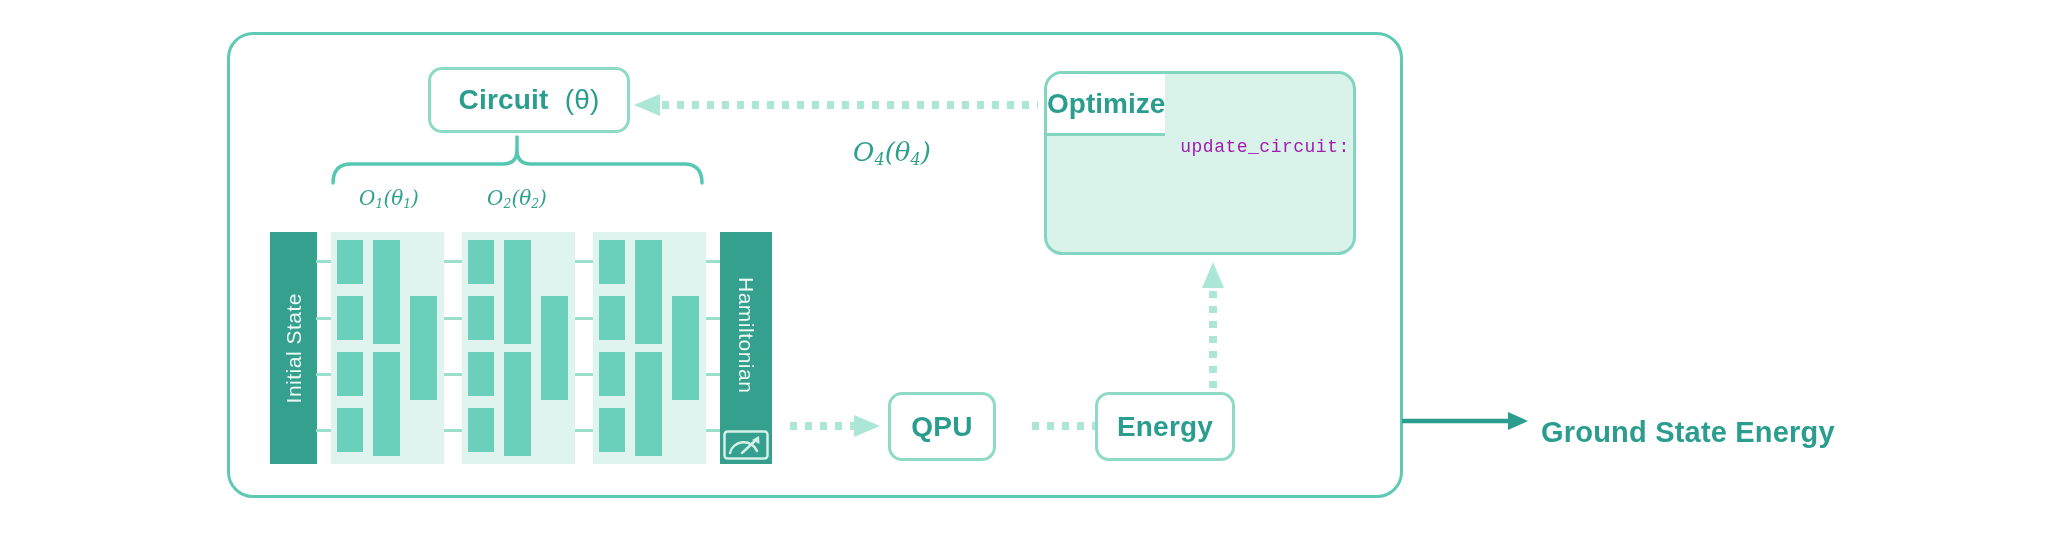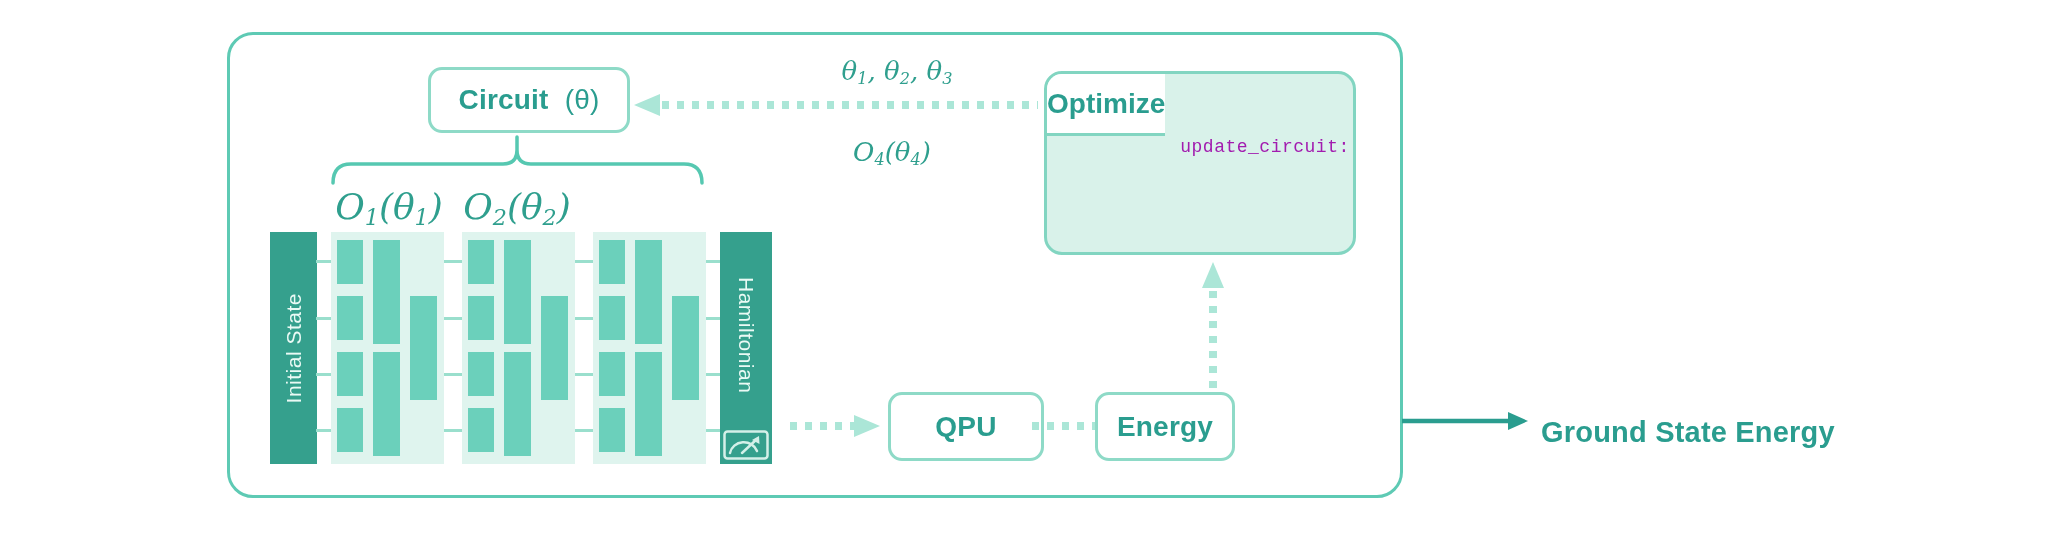--- a/index.html
+++ b/index.html
@@ -15,42 +15,42 @@
     border:3px solid #5ecab4; border-radius:26px; background:#ffffff;
   }
   
   .node-box {
     position:absolute; background:#ffffff; border:3px solid #8edac7;
     border-radius:14px; display:flex; align-items:center; justify-content:center;
     color:#2a9d8f; font-weight:700; font-size:28px; letter-spacing:.2px;
   }
   .circuit-box { left:428px; top:67px; width:202px; height:66px;gap:8px; }
   .circuit-box .suffix { font-weight:500; margin-left:8px; }
-  .qpu-box    { left:888px; top:392px; width:156px; height:69px; }
+  .qpu-box    { left:888px; top:392px; width:108px; height:69px; }
   .energy-box { left:1095px; top:392px; width:140px; height:69px; }
   
   .optimize-box {
     position:absolute; left:1044px; top:71px; width:312px; height:184px;
     border:3px solid #82d5c1; border-radius:18px; background:#d9f2ea;
     overflow:hidden; display:flex; flex-direction:row;
   }
   .optimize-title {
     background:#ffffff; height:62px; flex:0 0 62px; display:flex;
     align-items:center; justify-content:center; color:#2a9d8f;
     font-weight:700; font-size:28px; border-bottom:3px solid #82d5c1;
   }
   .optimize-code {
     flex:1; padding:11px 10px 0 15px; font-family:Liberation Mono, monospace;
     font-size:18px; letter-spacing:.5px; line-height:25px; color:#a21caf;
     white-space:pre;
   }
   
   .math-label {
     position:absolute; color:#2f9f8e; font-family:"DejaVu Serif", serif;
-    font-style:italic; font-size:36px; text-align:center;
+    font-style:italic; font-size:20px; text-align:center;
   }
   .math-label sub { font-size:.62em; font-style:italic; vertical-align:-0.25em; }
   .op-label-1 { left:319px; top:186px; width:140px; }
   .op-label-2 { left:447px; top:186px; width:140px; }
   .op-label-3 { left:579px; top:186px; width:140px; }
   .params-label { left:777px; top:56px;  width:240px; font-size:26px; }
   .nextop-label { left:792px; top:137px; width:200px; font-size:26px; }
   
   .state-bar {
     position:absolute; top:232px; width:47px; height:232px; background:#35a08d;
@@ -151,21 +151,20 @@
       <line x1="19" y1="23" x2="34" y2="9" stroke="#d4f0e9" stroke-width="2.5" stroke-linecap="round"></line>
       <path d="M 36 6 L 36.5 14 L 29 10 Z" fill="#d4f0e9"></path>
     </svg>
   </div>
 
   <svg class="arrow-svg" style="left:628px; top:91px;" width="412" height="28">
     <line x1="34" y1="14" x2="410" y2="14" stroke="#abe6d7" stroke-width="8" stroke-dasharray="7 8"></line>
     <path d="M 6 14 L 32 3 L 32 25 Z" fill="#abe6d7"></path>
   </svg>
 
-  <div class="math-label params-label"><span>θ</span><sub>1</sub><span>, θ</span><sub>2</sub><span>, θ</span><sub>3</sub></div>
 
   <div class="math-label nextop-label"><span>O</span><sub>4</sub><span>(θ</span><sub>4</sub><span>)</span></div>
 
   <div class="optimize-box">
     <div class="optimize-title">Optimize</div>
     <div class="optimize-code">
       <div>update_circuit:</div>
       
       
     </div>

